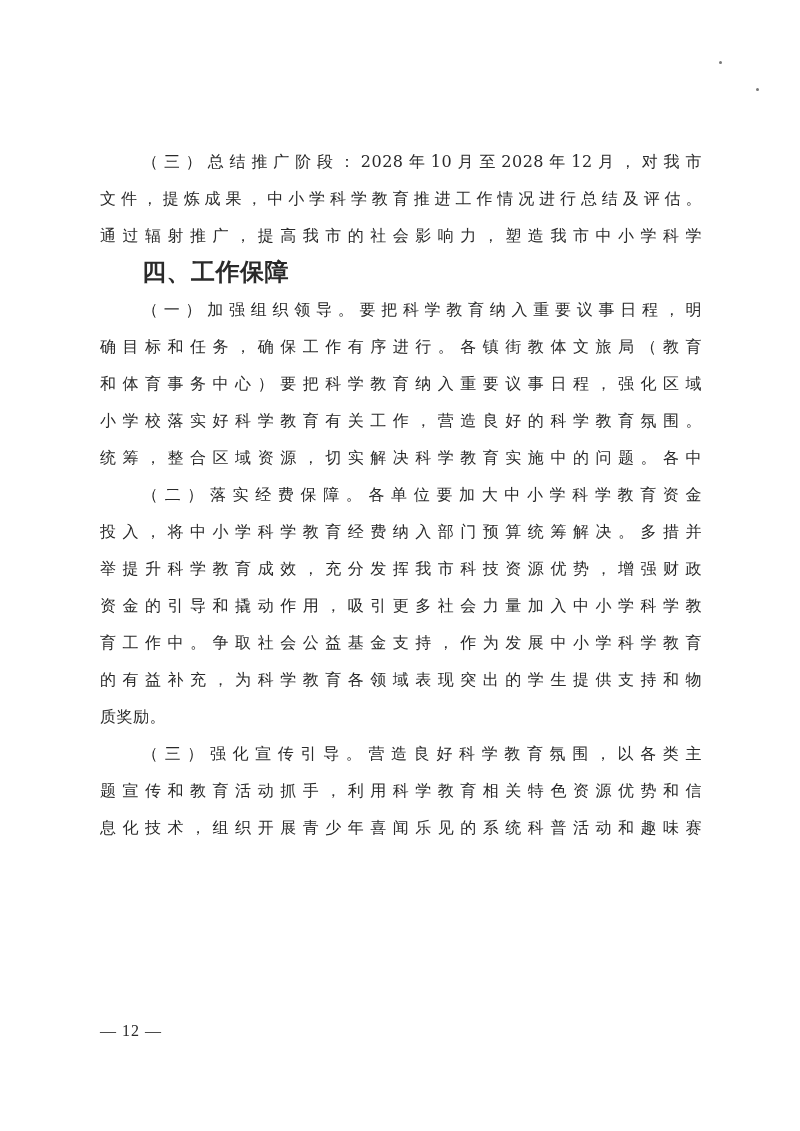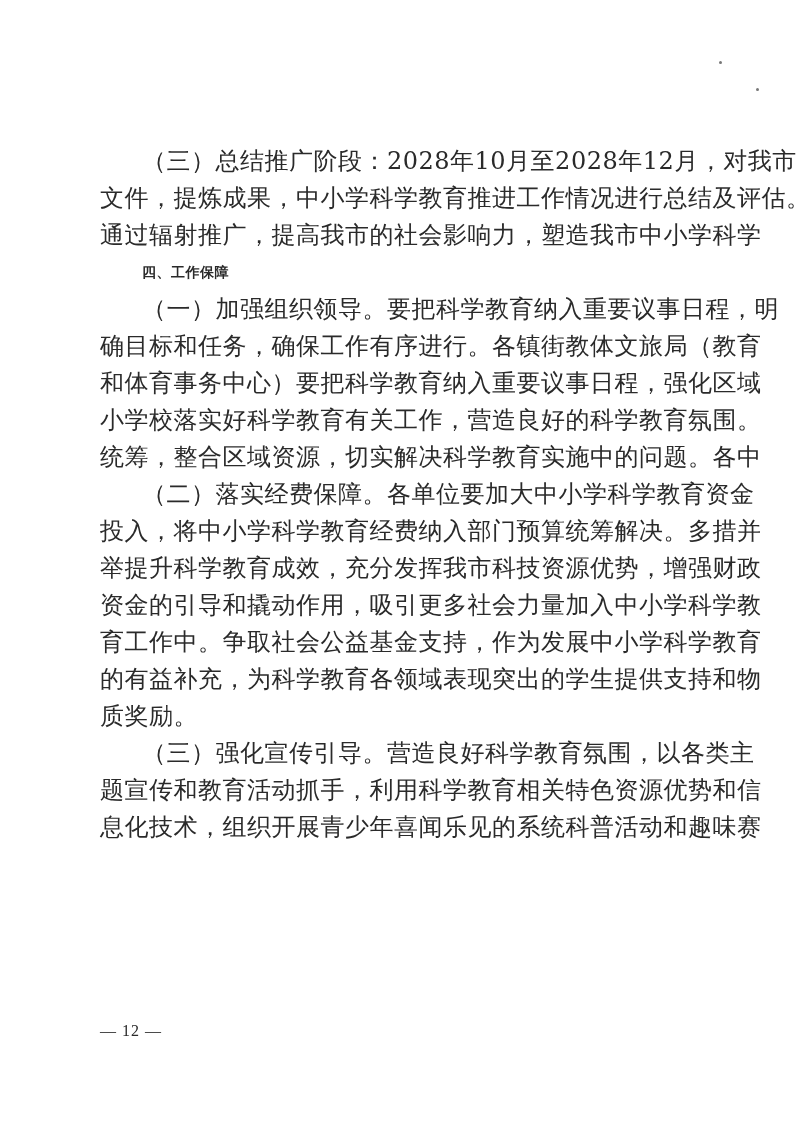--- a/index.html
+++ b/index.html
@@ -3,25 +3,25 @@
 <meta charset="utf-8">
 <style>
   html, body { margin: 0; padding: 0; }
   body {
     width: 800px; height: 1131px; background: #ffffff; position: relative; overflow: hidden;
     font-family: "DejaVu Serif", "Liberation Serif", serif; color: #2a2a2a;
   }
   .speck { position: absolute; width: 3px; height: 3px; border-radius: 50%; background: #777; }
   .page { position: absolute; left: 100px; top: 143px; width: 602px; }
   .line {
-    height: 37px; line-height: 37px; font-size: 24px; white-space: nowrap;
+    height: 37px; line-height: 37px; font-size: 16px; white-space: nowrap;
     text-align: justify; text-align-last: justify; letter-spacing: 0.5px;
   }
   .line.last { text-align-last: left; }
-  .heading { font-weight: bold; padding-left: 42px; text-align-last: left; font-family: "DejaVu Sans", "Liberation Sans", sans-serif; font-size: 14px; }
+  .heading { font-weight: bold; padding-left: 42px; text-align-last: left; font-family: "DejaVu Sans", "Liberation Sans", sans-serif; font-size: 24px; }
   .indent { padding-left: 42px; }
   .footer {
     position: absolute; left: 100px; top: 1022px; font-size: 16px; letter-spacing: 1px;
     font-family: "Liberation Serif", "DejaVu Serif", serif;
   }
 </style>
 </head>
 <body>
 
 <div class="speck" style="left:719px; top:61px;"></div>

